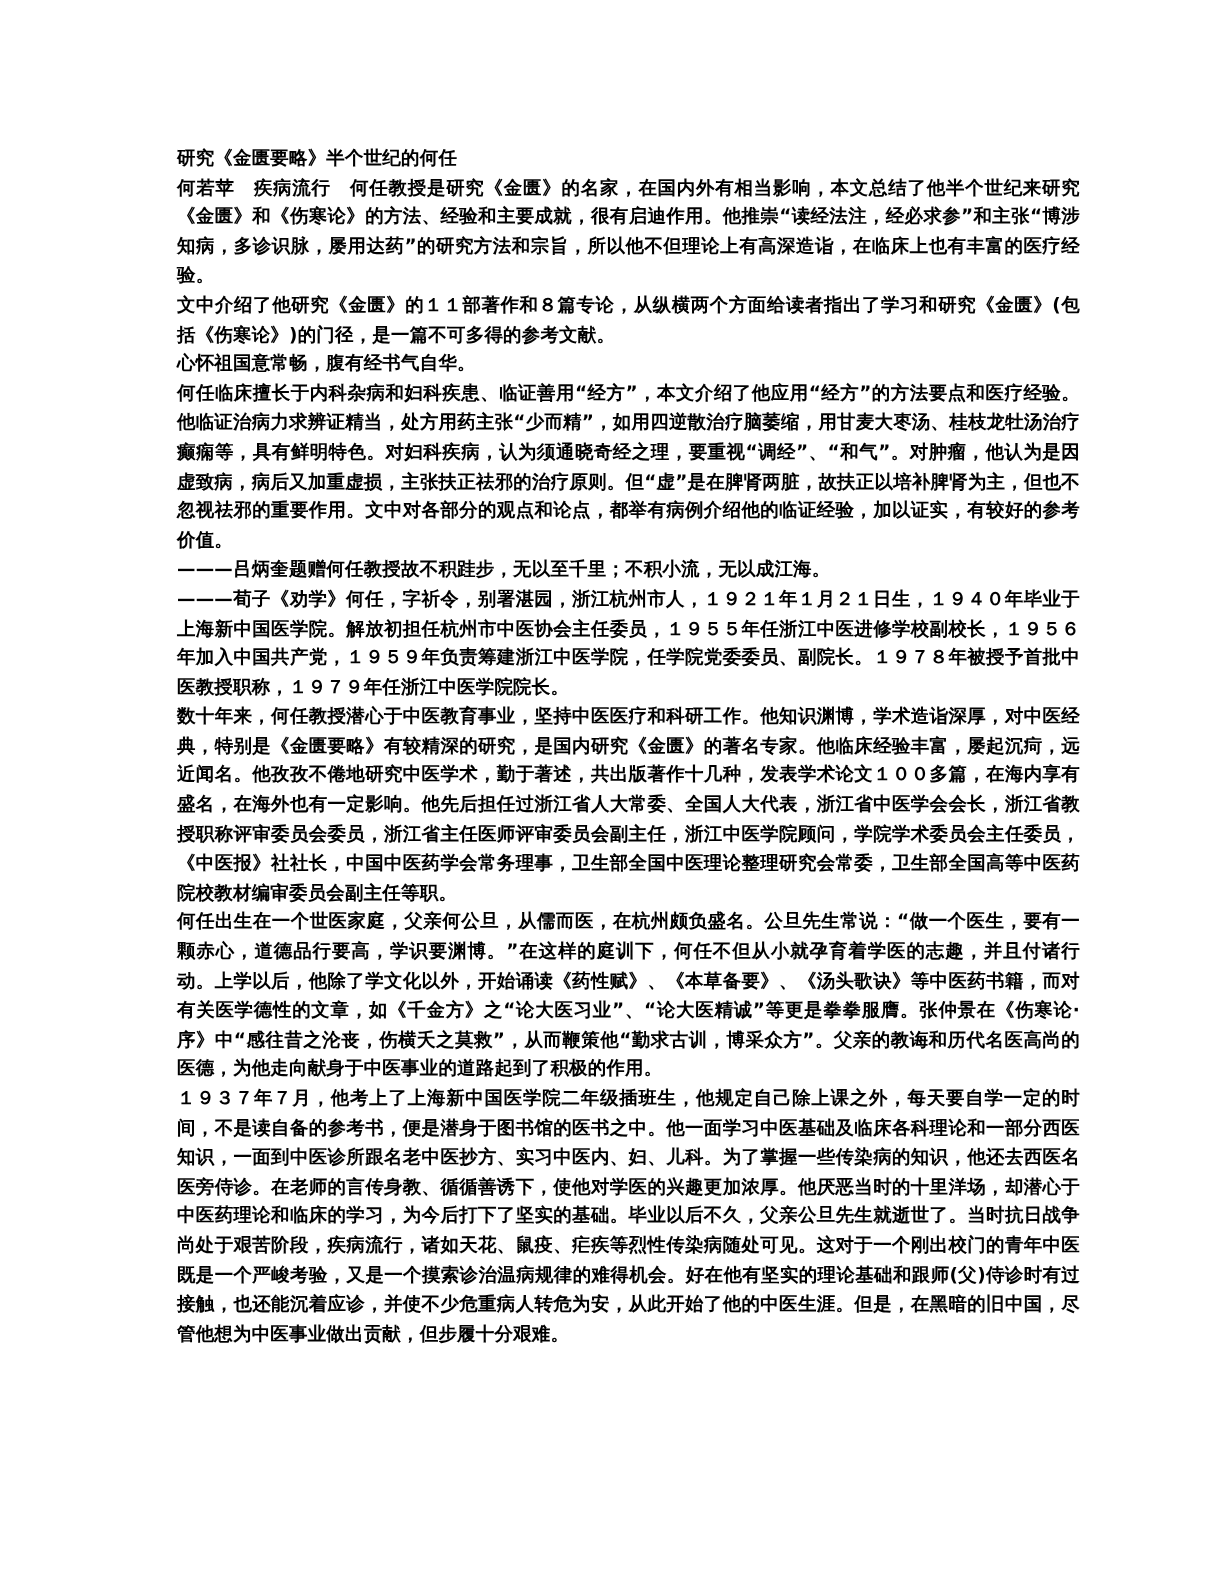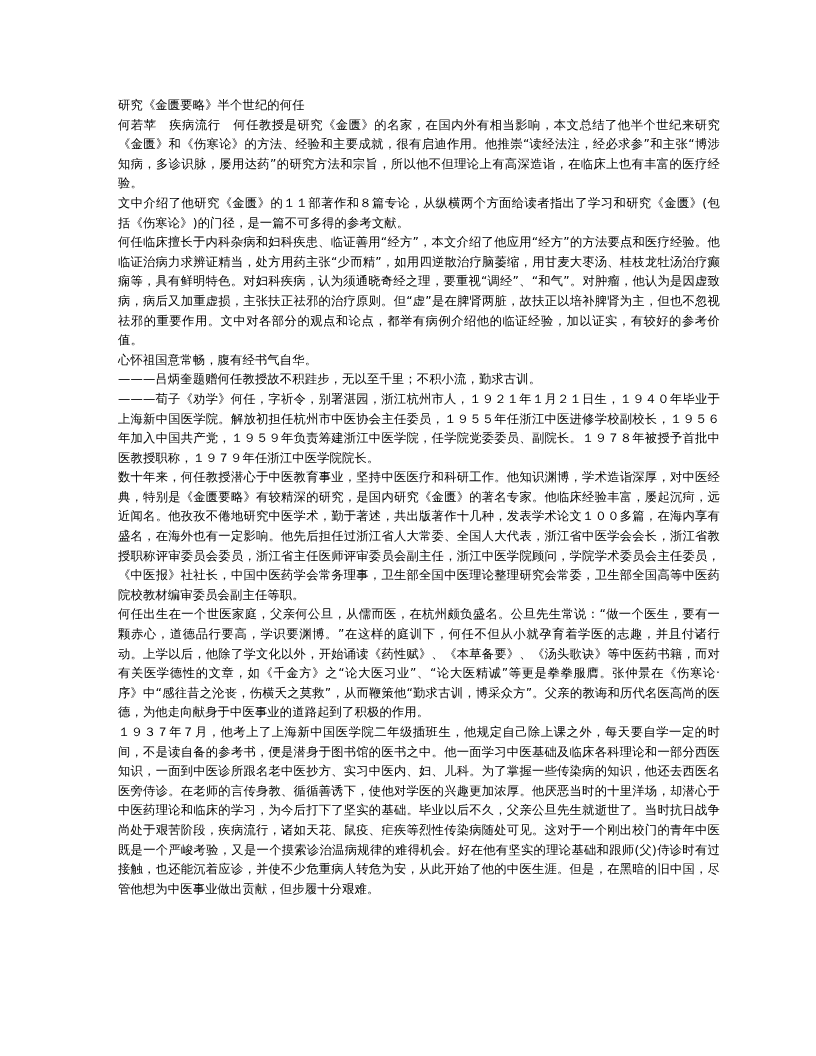--- a/index.html
+++ b/index.html
@@ -13,20 +13,21 @@
     font-family: "DejaVu Sans", "Liberation Sans", sans-serif;
     color: #000000;
   }
   .page {
     position: relative;
     width: 816px;
     height: 1056px;
     box-sizing: border-box;
     padding: 96px 96px 90px 118px;
     background: #ffffff;
+    font-weight: bold;
   }
   .doc-body {
     font-size: 12.3px;
     line-height: 19.6px;
     text-align: justify;
     text-justify: inter-ideograph;
     letter-spacing: 0.15px;
   }
   .para {
     margin: 0;
@@ -36,21 +37,21 @@
   }
 </style>
 </head>
 <body>
 
 <div class="page">
   <div class="doc-body">
     <p class="para">研究《金匮要略》半个世纪的何任</p>
     <p class="para">何若苹　疾病流行　何任教授是研究《金匮》的名家，在国内外有相当影响，本文总结了他半个世纪来研究《金匮》和《伤寒论》的方法、经验和主要成就，很有启迪作用。他推崇“读经法注，经必求参”和主张“博涉知病，多诊识脉，屡用达药”的研究方法和宗旨，所以他不但理论上有高深造诣，在临床上也有丰富的医疗经验。</p>
     <p class="para">文中介绍了他研究《金匮》的１１部著作和８篇专论，从纵横两个方面给读者指出了学习和研究《金匮》(包括《伤寒论》)的门径，是一篇不可多得的参考文献。</p>
+    <p class="para">心怀祖国意常畅，腹有经书气自华。</p>
     <p class="para">何任临床擅长于内科杂病和妇科疾患、临证善用“经方”，本文介绍了他应用“经方”的方法要点和医疗经验。他临证治病力求辨证精当，处方用药主张“少而精”，如用四逆散治疗脑萎缩，用甘麦大枣汤、桂枝龙牡汤治疗癫痫等，具有鲜明特色。对妇科疾病，认为须通晓奇经之理，要重视“调经”、“和气”。对肿瘤，他认为是因虚致病，病后又加重虚损，主张扶正祛邪的治疗原则。但“虚”是在脾肾两脏，故扶正以培补脾肾为主，但也不忽视祛邪的重要作用。文中对各部分的观点和论点，都举有病例介绍他的临证经验，加以证实，有较好的参考价值。</p>
-    <p class="para">心怀祖国意常畅，腹有经书气自华。</p>
-    <p class="para">———吕炳奎题赠何任教授故不积跬步，无以至千里；不积小流，勤求古训。</p>
+    <p class="para">———吕炳奎题赠何任教授故不积跬步，无以至千里；不积小流，无以成江海。</p>
     <p class="para">———荀子《劝学》何任，字祈令，别署湛园，浙江杭州市人，１９２１年１月２１日生，１９４０年毕业于上海新中国医学院。解放初担任杭州市中医协会主任委员，１９５５年任浙江中医进修学校副校长，１９５６年加入中国共产党，１９５９年负责筹建浙江中医学院，任学院党委委员、副院长。１９７８年被授予首批中医教授职称，１９７９年任浙江中医学院院长。</p>
     <p class="para">数十年来，何任教授潜心于中医教育事业，坚持中医医疗和科研工作。他知识渊博，学术造诣深厚，对中医经典，特别是《金匮要略》有较精深的研究，是国内研究《金匮》的著名专家。他临床经验丰富，屡起沉疴，远近闻名。他孜孜不倦地研究中医学术，勤于著述，共出版著作十几种，发表学术论文１００多篇，在海内享有盛名，在海外也有一定影响。他先后担任过浙江省人大常委、全国人大代表，浙江省中医学会会长，浙江省教授职称评审委员会委员，浙江省主任医师评审委员会副主任，浙江中医学院顾问，学院学术委员会主任委员，《中医报》社社长，中国中医药学会常务理事，卫生部全国中医理论整理研究会常委，卫生部全国高等中医药院校教材编审委员会副主任等职。</p>
     <p class="para">何任出生在一个世医家庭，父亲何公旦，从儒而医，在杭州颇负盛名。公旦先生常说：“做一个医生，要有一颗赤心，道德品行要高，学识要渊博。”在这样的庭训下，何任不但从小就孕育着学医的志趣，并且付诸行动。上学以后，他除了学文化以外，开始诵读《药性赋》、《本草备要》、《汤头歌诀》等中医药书籍，而对有关医学德性的文章，如《千金方》之“论大医习业”、“论大医精诚”等更是拳拳服膺。张仲景在《伤寒论·序》中“感往昔之沦丧，伤横夭之莫救”，从而鞭策他“勤求古训，博采众方”。父亲的教诲和历代名医高尚的医德，为他走向献身于中医事业的道路起到了积极的作用。</p>
     <p class="para">１９３７年７月，他考上了上海新中国医学院二年级插班生，他规定自己除上课之外，每天要自学一定的时间，不是读自备的参考书，便是潜身于图书馆的医书之中。他一面学习中医基础及临床各科理论和一部分西医知识，一面到中医诊所跟名老中医抄方、实习中医内、妇、儿科。为了掌握一些传染病的知识，他还去西医名医旁侍诊。在老师的言传身教、循循善诱下，使他对学医的兴趣更加浓厚。他厌恶当时的十里洋场，却潜心于中医药理论和临床的学习，为今后打下了坚实的基础。毕业以后不久，父亲公旦先生就逝世了。当时抗日战争尚处于艰苦阶段，疾病流行，诸如天花、鼠疫、疟疾等烈性传染病随处可见。这对于一个刚出校门的青年中医既是一个严峻考验，又是一个摸索诊治温病规律的难得机会。好在他有坚实的理论基础和跟师(父)侍诊时有过接触，也还能沉着应诊，并使不少危重病人转危为安，从此开始了他的中医生涯。但是，在黑暗的旧中国，尽管他想为中医事业做出贡献，但步履十分艰难。</p>
   </div>
 </div>
 
 </body></html>

